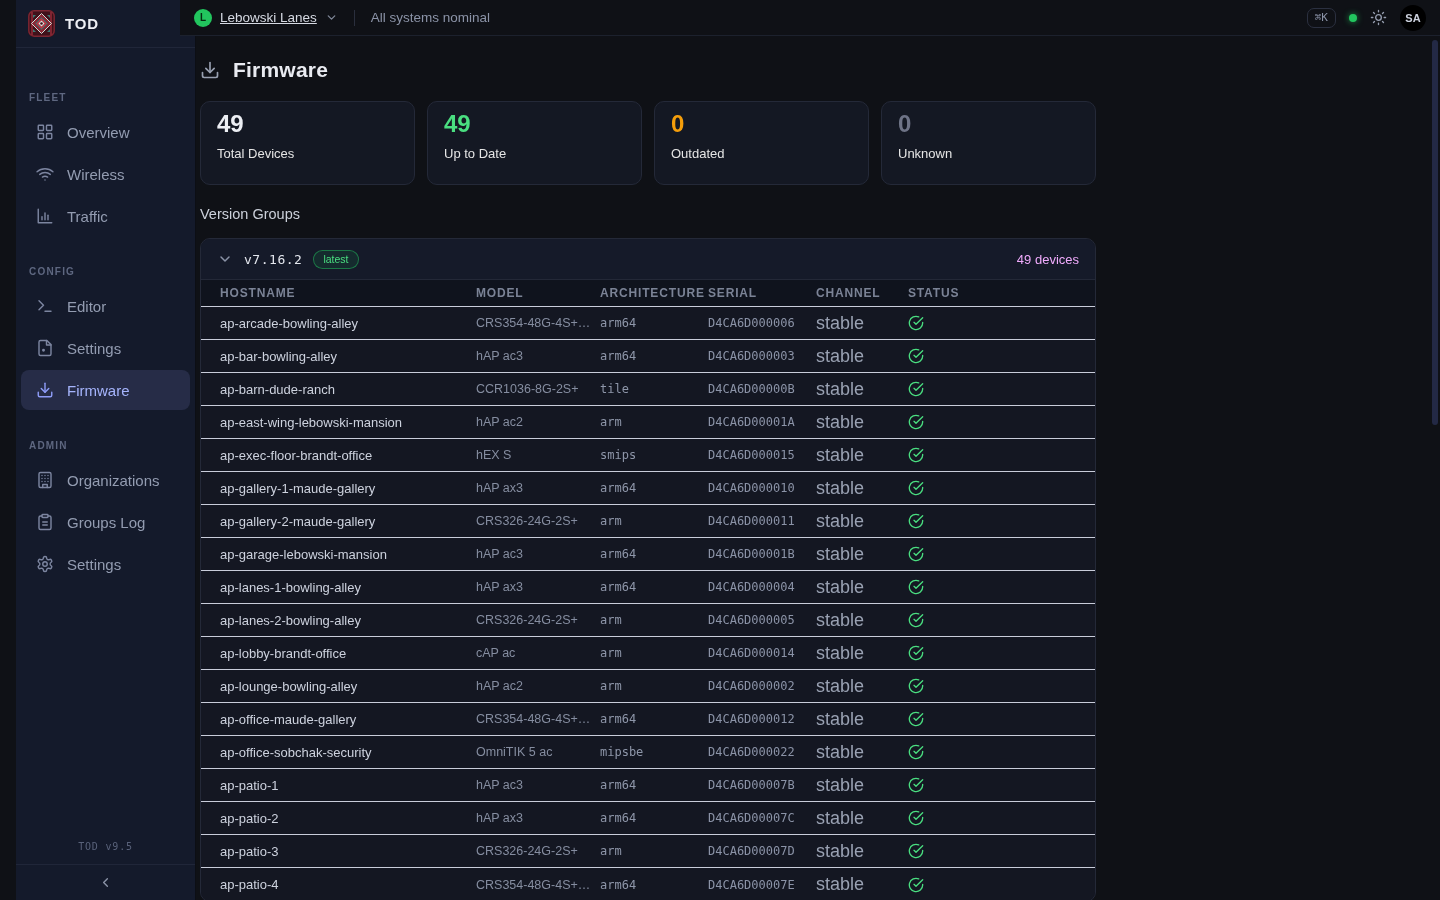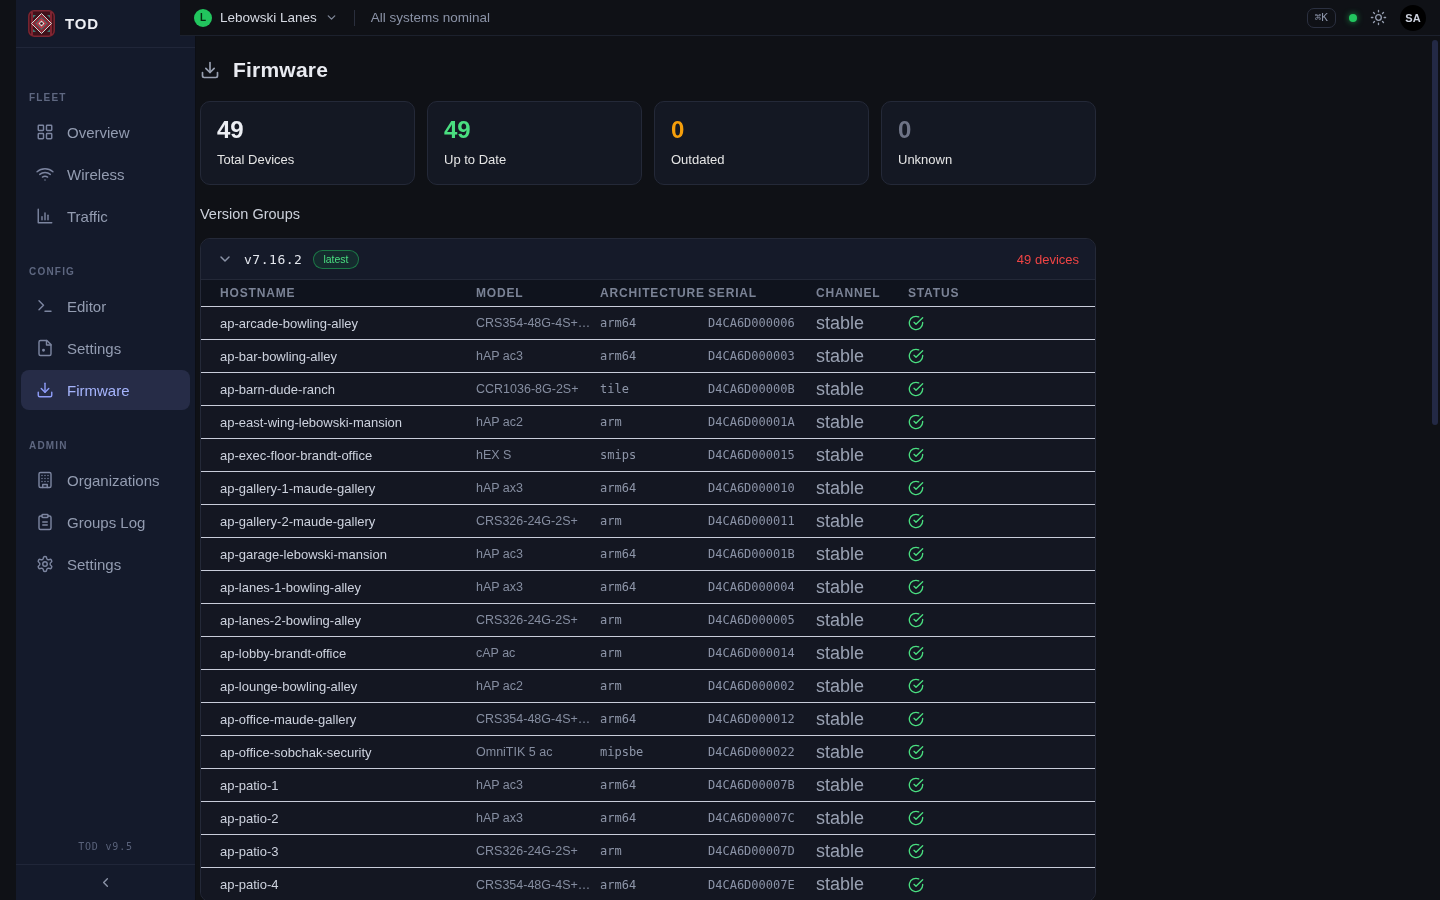--- a/index.html
+++ b/index.html
@@ -40,21 +40,21 @@
   
   .topbar {
     position:absolute; left:180px; top:0; width:1260px; height:36px;
     display:flex; align-items:center; padding:0 14px;
     border-bottom:1px solid #1c212d; background:#0f1116;
   }
   .org-select { display:flex; align-items:center; gap:8px; cursor:pointer; }
   .org-avatar { width:18px; height:18px; border-radius:50%; background:#22c55e;
     color:#062b12; font-size:10px; font-weight:700; display:flex; align-items:center;
     justify-content:center; }
-  .org-name { font-size:13.5px; color:#d6dae3; }
+  .org-name { font-size:13.5px; color:#d6dae3;text-decoration:underline; }
   .org-select svg { width:13px; height:13px; color:#7f8798; }
   .tb-divider { width:1px; height:16px; background:#2a2f3d; margin:0 16px; }
   .system-status { font-size:13.5px; color:#8b93a7; }
   .tb-right { margin-left:auto; display:flex; align-items:center; gap:13px; }
   .kbd-badge { border:1px solid #2b3040; border-radius:7px; padding:2px 7px 3px;
     font-size:11px; color:#8b93a7; cursor:pointer; }
   .status-dot { width:8px; height:8px; border-radius:50%; background:#22c55e;
     box-shadow:0 0 6px rgba(34,197,94,.7); }
   .theme-toggle { width:17px; height:17px; color:#959daf; cursor:pointer; display:flex; }
   .theme-toggle svg { width:17px; height:17px; }
@@ -66,37 +66,37 @@
   .content { position:absolute; left:180px; top:36px; width:1260px; height:864px;
     padding:22px 0 0 20px; }
   .page-title-row { display:flex; align-items:center; gap:13px; }
   .page-title-row .picon { width:20px; height:20px; color:#98a0b0; display:flex; }
   .page-title-row .picon svg { width:20px; height:20px; }
   .page-title { font-size:21px; font-weight:600; color:#e9ebf1; letter-spacing:.01em; }
 
   .stats-grid { margin-top:19px; width:896px; display:grid;
     grid-template-columns:repeat(4,1fr); gap:12px; }
   .stat-card { height:84px; background:#141823; border:1px solid #242938;
-    border-radius:10px; padding:15px 16px; }
+    border-radius:10px; padding:9px 16px; }
   .stat-value { font-size:24px; font-weight:700; line-height:1.1; }
   .stat-label { margin-top:9px; font-size:13px; color:#e5e5e5; }
 
   .section-heading { margin-top:21px; font-size:14.5px; color:#ccd1db; }
 
   .group-panel { margin-top:16px; width:896px; background:#141722;
     border:1px solid #242938; border-radius:10px; overflow:hidden; }
   .group-header { height:40px; display:flex; align-items:center; gap:11px;
     padding:0 16px; background:#151a29; cursor:pointer; }
   .group-header .gchev { width:16px; height:16px; color:#8b93a7; display:flex; }
   .group-header .gchev svg { width:16px; height:16px; }
   .group-version { font-family:"DejaVu Sans Mono", monospace; font-size:13px;
     color:#e4e7ee; letter-spacing:.04em; }
   .latest-badge { font-size:10.5px; color:#4ade80; background:rgba(34,197,94,.1);
     border:1px solid rgba(34,197,94,.5); padding:2px 9px 3px; border-radius:999px; }
-  .device-count { margin-left:auto; font-size:13px; color:#ef4444; }
+  .device-count { margin-left:auto; font-size:13px; color:#f0abfc; }
 
   .thead { display:grid; grid-template-columns:256px 124px 108px 108px 92px 1fr;
     height:28px; align-items:center; padding-left:19px; background:#0f131d;
     border-top:1px solid #232837; border-bottom:1px solid #c9cdda; }
   .th { font-size:12px; letter-spacing:.07em; color:#7b8396; font-weight:600;
     text-transform:uppercase; }
   .trow { display:grid; grid-template-columns:256px 124px 108px 108px 92px 1fr;
     height:33px; align-items:center; padding-left:19px; background:#141722;
     border-bottom:1px solid #c9cdda; cursor:pointer; }
   .trow:last-child { border-bottom:none; }

